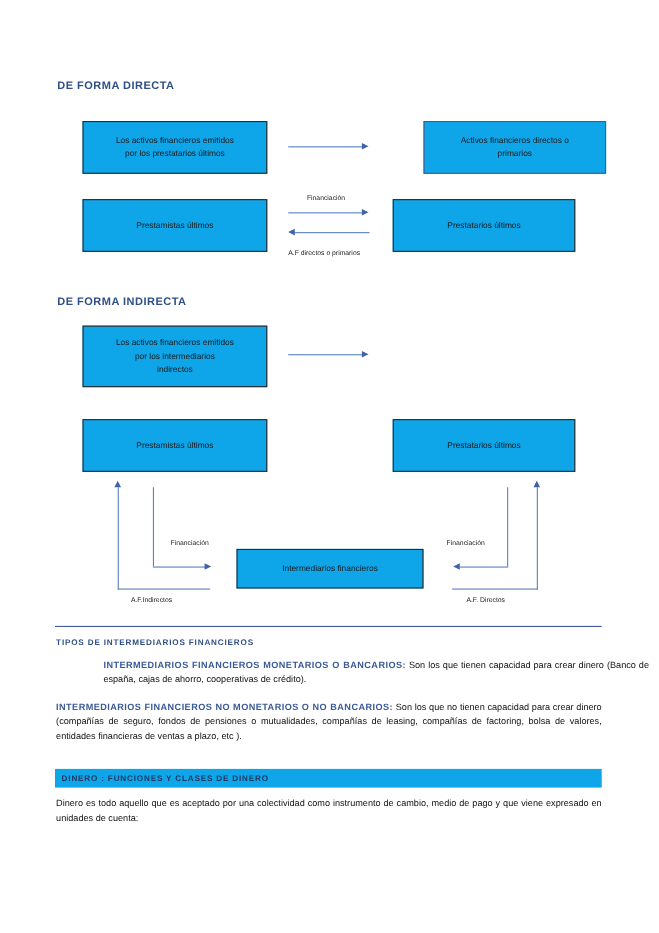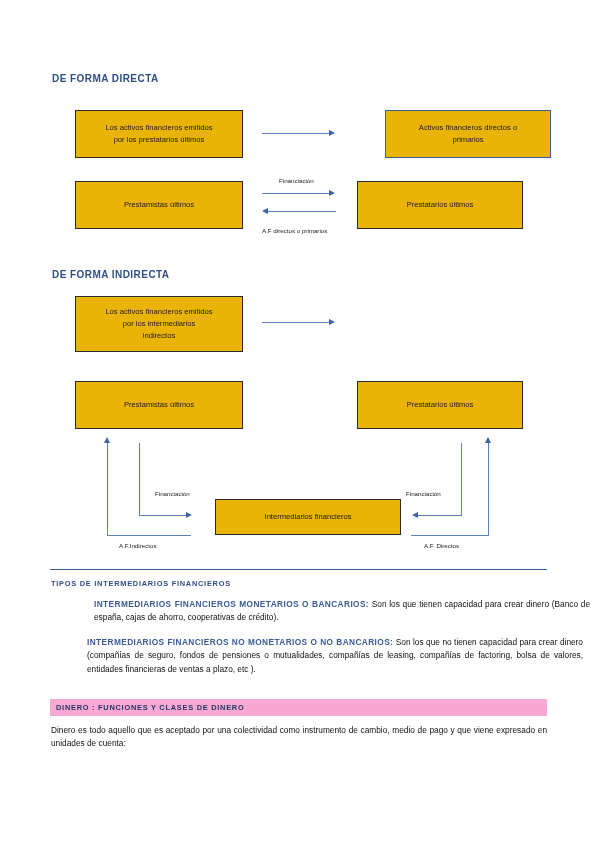--- a/index.html
+++ b/index.html
@@ -35,21 +35,21 @@
   }
 
   
   .dbox {
     position: absolute;
     box-sizing: border-box;
     display: flex;
     align-items: center;
     justify-content: center;
     text-align: center;
-    background: #eab308;
+    background: #0ea5e9;
     font-size: 7.6px;
     line-height: 1.55;
     color: #1a1a1a;
     padding: 2px 6px;
   }
   .dbox.dark  { border: 1.3px solid #2b2b2b; }
   .dbox.blue  { border: 1.3px solid #3d5c96; margin-left: 28px; }
   .dbox span  { display: block; }
 
   
@@ -113,21 +113,21 @@
     text-align: justify;
   }
   .para .lead {
     font-weight: bold;
     letter-spacing: 0.4px;
     color: #3a5a98;
   }
 
   .band {
     position: absolute;
-    background: #f9a8d4;
+    background: #0ea5e9;
     display: flex;
     align-items: center;
   }
   .band .band-text {
     font-size: 7.4px;
     font-weight: bold;
     letter-spacing: 0.75px;
     color: #203864;
     padding-left: 6px;
     white-space: nowrap;
@@ -201,42 +201,42 @@
   <div class="vline" style="left:107px; top:443px; height:93px;"></div>
   <div class="arrow up" style="left:104px; top:437px;"></div>
 
   <div class="vline" style="left:139px; top:443px; height:72px;"></div>
   <div class="hline" style="left:139px; top:515px; width:48px;"></div>
   <div class="arrow right" style="left:186px; top:512px;"></div>
 
   <div class="conn-label" style="left:155px; top:490px;">Financiación</div>
   <div class="conn-label" style="left:119px; top:542px;">A.F.Indirectos</div>
 
-  <div class="dbox dark" style="left:215px; top:499px; width:186px; height:36px;">
+  <div class="dbox dark" style="left:215px; top:499px; width:170px; height:36px;">
     <span>Intermediarios financieros</span>
   </div>
 
   <div class="hline" style="left:411px; top:535px; width:78px;"></div>
   <div class="vline" style="left:488px; top:443px; height:93px;"></div>
   <div class="arrow up" style="left:485px; top:437px;"></div>
 
   <div class="vline" style="left:461px; top:443px; height:72px;"></div>
   <div class="hline" style="left:418px; top:515px; width:44px;"></div>
   <div class="arrow left" style="left:412px; top:512px;"></div>
 
   <div class="conn-label" style="left:406px; top:490px;">Financiación</div>
   <div class="conn-label" style="left:424px; top:542px;">A.F. Directos</div>
 
   <div class="rule" style="left:50px; top:569px; width:497px;"></div>
 
   <div class="txt-heading" style="left:51px; top:579px;">TIPOS DE INTERMEDIARIOS FINANCIEROS</div>
 
   <div class="para" style="left:51px; top:598px; width:496px;margin-left:43px;"><span class="lead">INTERMEDIARIOS FINANCIEROS MONETARIOS O BANCARIOS:</span><span> Son los que tienen capacidad para crear dinero (Banco de españa, cajas de ahorro, cooperativas de crédito).</span></div>
 
-  <div class="para" style="left:51px; top:636px; width:496px;margin-left:36px;"><span class="lead">INTERMEDIARIOS FINANCIEROS NO MONETARIOS O NO BANCARIOS:</span><span> Son los que no tienen capacidad para crear dinero (compañías de seguro, fondos de pensiones o mutualidades, compañías de leasing, compañías de factoring, bolsa de valores, entidades financieras de ventas a plazo, etc ).</span></div>
+  <div class="para" style="left:51px; top:636px; width:496px;"><span class="lead">INTERMEDIARIOS FINANCIEROS NO MONETARIOS O NO BANCARIOS:</span><span> Son los que no tienen capacidad para crear dinero (compañías de seguro, fondos de pensiones o mutualidades, compañías de leasing, compañías de factoring, bolsa de valores, entidades financieras de ventas a plazo, etc ).</span></div>
 
   <div class="band" style="left:50px; top:699px; width:497px; height:17px;">
     <span class="band-text">DINERO : FUNCIONES Y CLASES DE DINERO</span>
   </div>
 
   <div class="para" style="left:51px; top:724px; width:496px;">Dinero es todo aquello que es aceptado por una colectividad como instrumento de cambio, medio de pago y que viene expresado en unidades de cuenta:</div>
 
 </div>
 
 </body></html>

